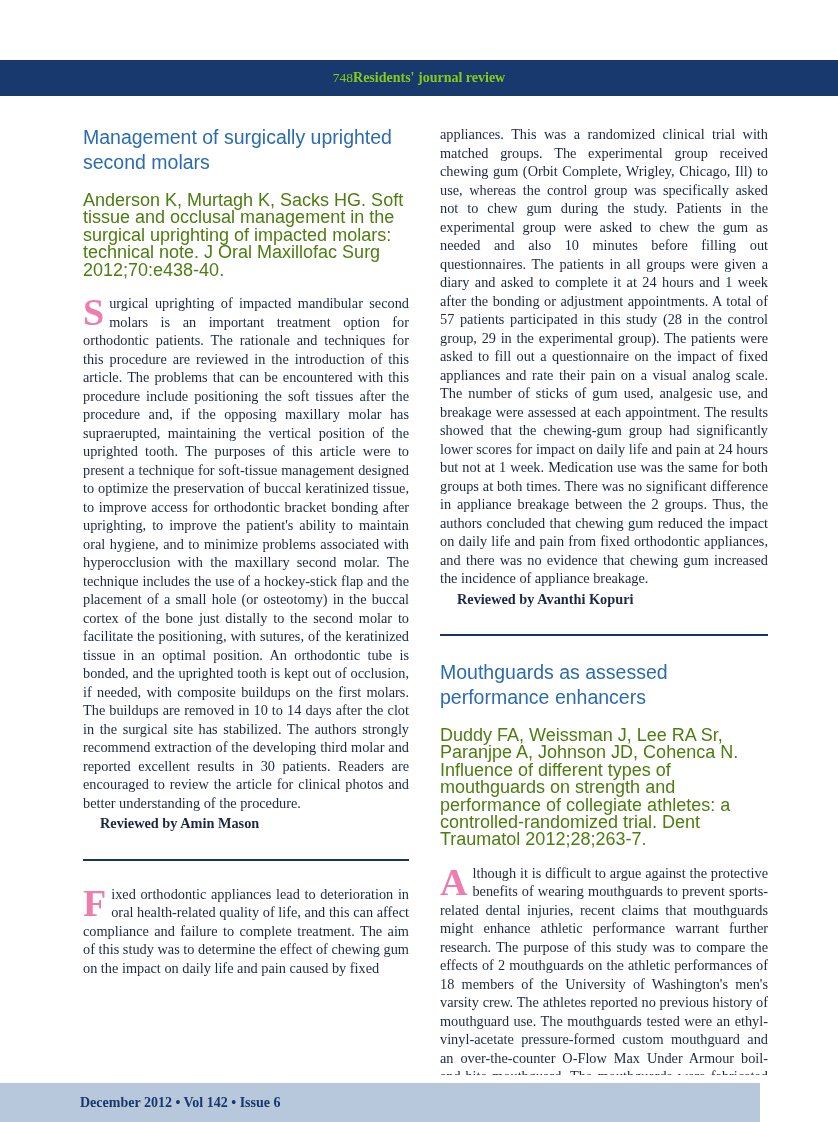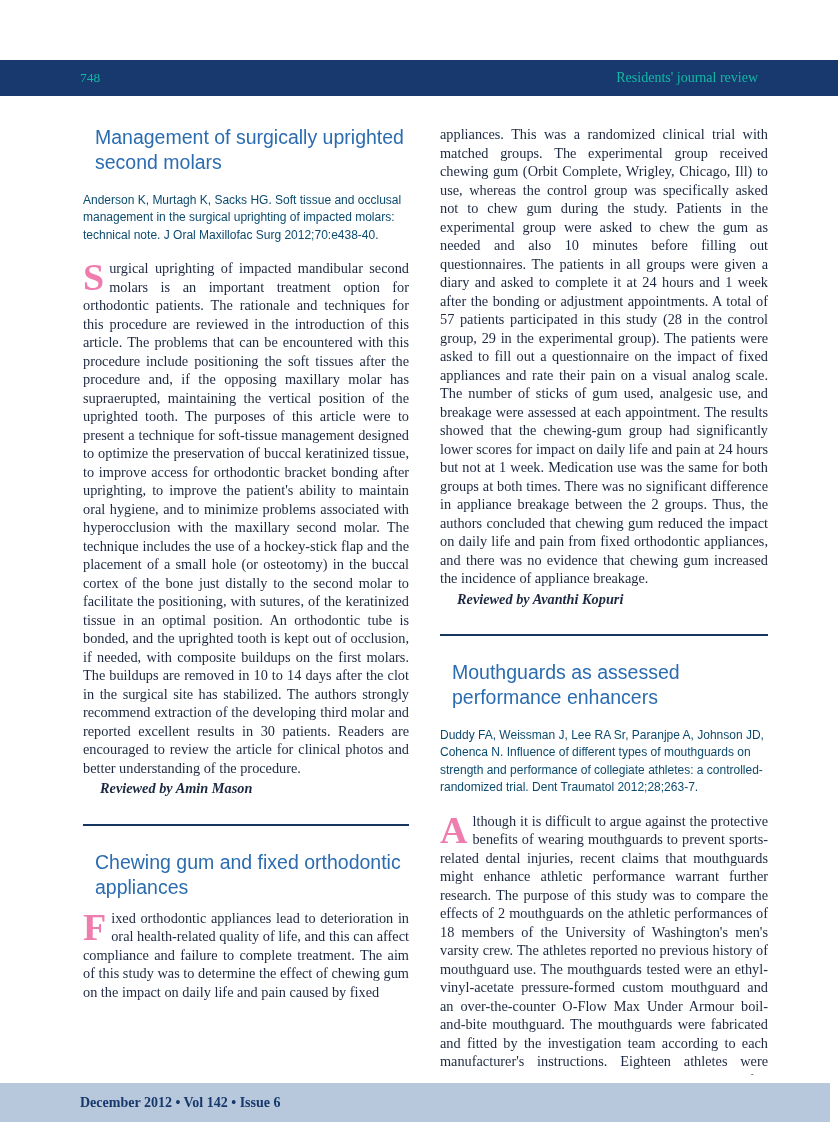--- a/index.html
+++ b/index.html
@@ -10,30 +10,30 @@
     background: #ffffff;
     overflow: hidden;
     font-family: "Liberation Serif", serif;
   }
 
   
   .header-bar {
     position: absolute; left: 0; top: 60px;
     width: 838px; height: 36px;
     background: #17396d;
-    display: flex; justify-content: space-between; align-items: center;
+    display: flex; justify-content: center; align-items: center;
     padding: 0 80px;
-    color: #14b8a6;
+    color: #84cc16;
   }
   .header-bar .page-num { font-size: 13.5px; font-family: "Liberation Serif", serif; }
-  .header-bar .section-title { font-size: 14px; font-weight: normal; font-family: "Liberation Serif", serif; }
+  .header-bar .section-title { font-size: 14px; font-weight: bold; font-family: "Liberation Serif", serif; }
 
   .footer-bar {
     position: absolute; left: 0; top: 1083px;
-    width: 830px; height: 39px;
+    width: 760px; height: 39px;
     background: #b7c7dc;
     display: flex; justify-content: space-between; align-items: center;
     padding: 0 80px;
     color: #17386b;
     font-weight: bold; font-size: 14px;
     font-family: "Liberation Serif", serif;
   }
 
   
   .col {
@@ -43,26 +43,26 @@
   }
   .col-left  { left: 83px;  width: 326px; }
   .col-right { left: 440px; width: 328px; }
 
   
   .article-title {
     font-family: "Liberation Sans", sans-serif;
     font-weight: 400;
     font-size: 19.5px; line-height: 25px;
     color: #2b6cb0;
-    margin: 0 0 9px 12px;
+    margin: 0 0 9px 0;
   }
   .citation {
     font-family: "Liberation Sans", sans-serif;
-    font-size: 12px; line-height: 17.4px;
-    color: #0c4a6e;
+    font-size: 18px; line-height: 17.4px;
+    color: #4d7c0f;
     margin: 17px 0 15px 0;
   }
   .body-text {
     font-size: 14.3px; line-height: 18.5px;
     color: #1c2840;
     text-align: justify;
   }
   .dropcap {
     float: left;
     font-family: "Liberation Serif", serif;
@@ -70,21 +70,20 @@
     font-size: 38px; line-height: 30px;
     color: #ee7cad;
     margin: 3px 5px 0 0;
   }
   .reviewer {
     font-size: 14.3px; line-height: 18.5px;
     font-weight: bold;
     color: #1c2840;
     text-indent: 17px;
     margin-top: 2px;
-    font-style: italic;
   }
   .separator {
     border: none;
     border-top: 2.5px solid #16365f;
     margin: 26px 0 24px 0;
   }
 </style>
 </head>
 <body>
 
@@ -100,21 +99,20 @@
     <section class="article">
       <h2 class="article-title">Management of surgically uprighted second molars</h2>
       <p class="citation">Anderson K, Murtagh K, Sacks HG. Soft tissue and occlusal management in the surgical uprighting of impacted molars: technical note. J Oral Maxillofac Surg 2012;70:e438-40.</p>
       <p class="body-text"><span class="dropcap">S</span><span>urgical uprighting of impacted mandibular second molars is an important treatment option for orthodontic patients. The rationale and techniques for this procedure are reviewed in the introduction of this article. The problems that can be encountered with this procedure include positioning the soft tissues after the procedure and, if the opposing maxillary molar has supraerupted, maintaining the vertical position of the uprighted tooth. The purposes of this article were to present a technique for soft-tissue management designed to optimize the preservation of buccal keratinized tissue, to improve access for orthodontic bracket bonding after uprighting, to improve the patient's ability to maintain oral hygiene, and to minimize problems associated with hyperocclusion with the maxillary second molar. The technique includes the use of a hockey-stick flap and the placement of a small hole (or osteotomy) in the buccal cortex of the bone just distally to the second molar to facilitate the positioning, with sutures, of the keratinized tissue in an optimal position. An orthodontic tube is bonded, and the uprighted tooth is kept out of occlusion, if needed, with composite buildups on the first molars. The buildups are removed in 10 to 14 days after the clot in the surgical site has stabilized. The authors strongly recommend extraction of the developing third molar and reported excellent results in 30 patients. Readers are encouraged to review the article for clinical photos and better understanding of the procedure.</span></p>
       <p class="reviewer">Reviewed by Amin Mason</p>
     </section>
 
     <hr class="separator">
 
     <section class="article">
-      <h2 class="article-title">Chewing gum and fixed orthodontic appliances</h2>
       <p class="body-text"><span class="dropcap">F</span><span>ixed orthodontic appliances lead to deterioration in oral health-related quality of life, and this can affect compliance and failure to complete treatment. The aim of this study was to determine the effect of chewing gum on the impact on daily life and pain caused by fixed</span></p>
     </section>
 
   </div>
 
   <div class="col col-right">
 
     <section class="article">
       <p class="body-text">appliances. This was a randomized clinical trial with matched groups. The experimental group received chewing gum (Orbit Complete, Wrigley, Chicago, Ill) to use, whereas the control group was specifically asked not to chew gum during the study. Patients in the experimental group were asked to chew the gum as needed and also 10 minutes before filling out questionnaires. The patients in all groups were given a diary and asked to complete it at 24 hours and 1 week after the bonding or adjustment appointments. A total of 57 patients participated in this study (28 in the control group, 29 in the experimental group). The patients were asked to fill out a questionnaire on the impact of fixed appliances and rate their pain on a visual analog scale. The number of sticks of gum used, analgesic use, and breakage were assessed at each appointment. The results showed that the chewing-gum group had significantly lower scores for impact on daily life and pain at 24 hours but not at 1 week. Medication use was the same for both groups at both times. There was no significant difference in appliance breakage between the 2 groups. Thus, the authors concluded that chewing gum reduced the impact on daily life and pain from fixed orthodontic appliances, and there was no evidence that chewing gum increased the incidence of appliance breakage.</p>
       <p class="reviewer">Reviewed by Avanthi Kopuri</p>

